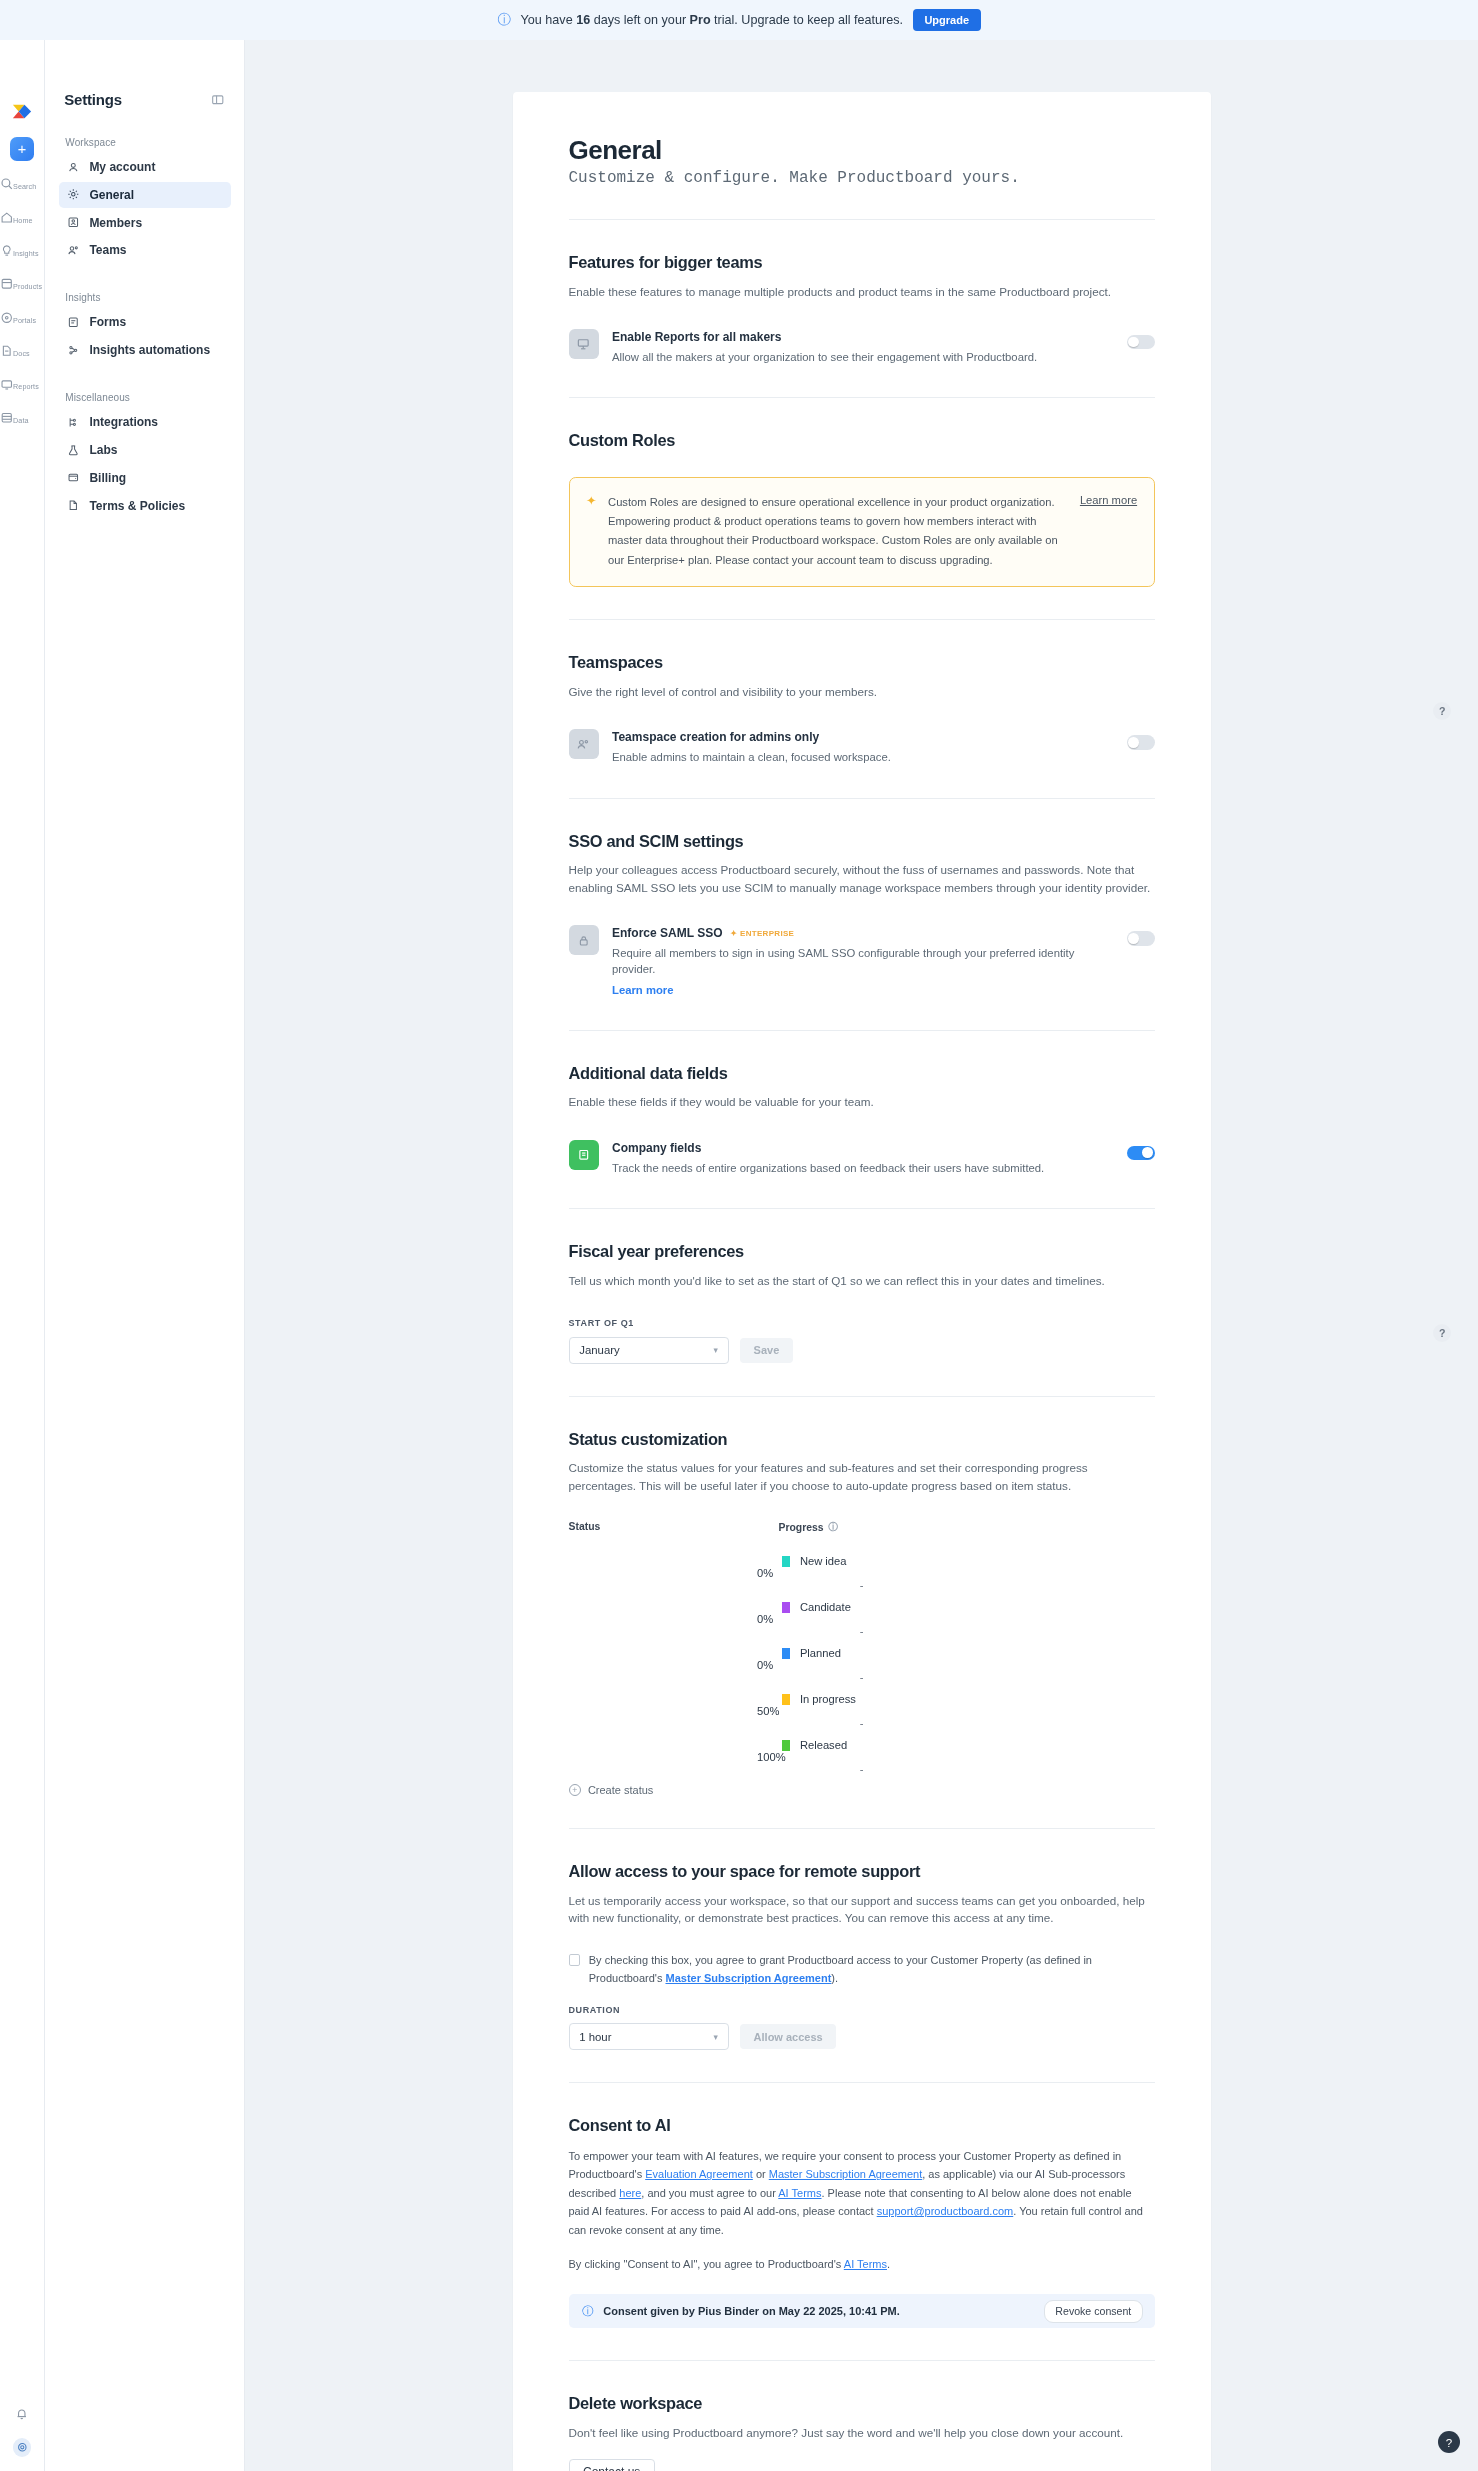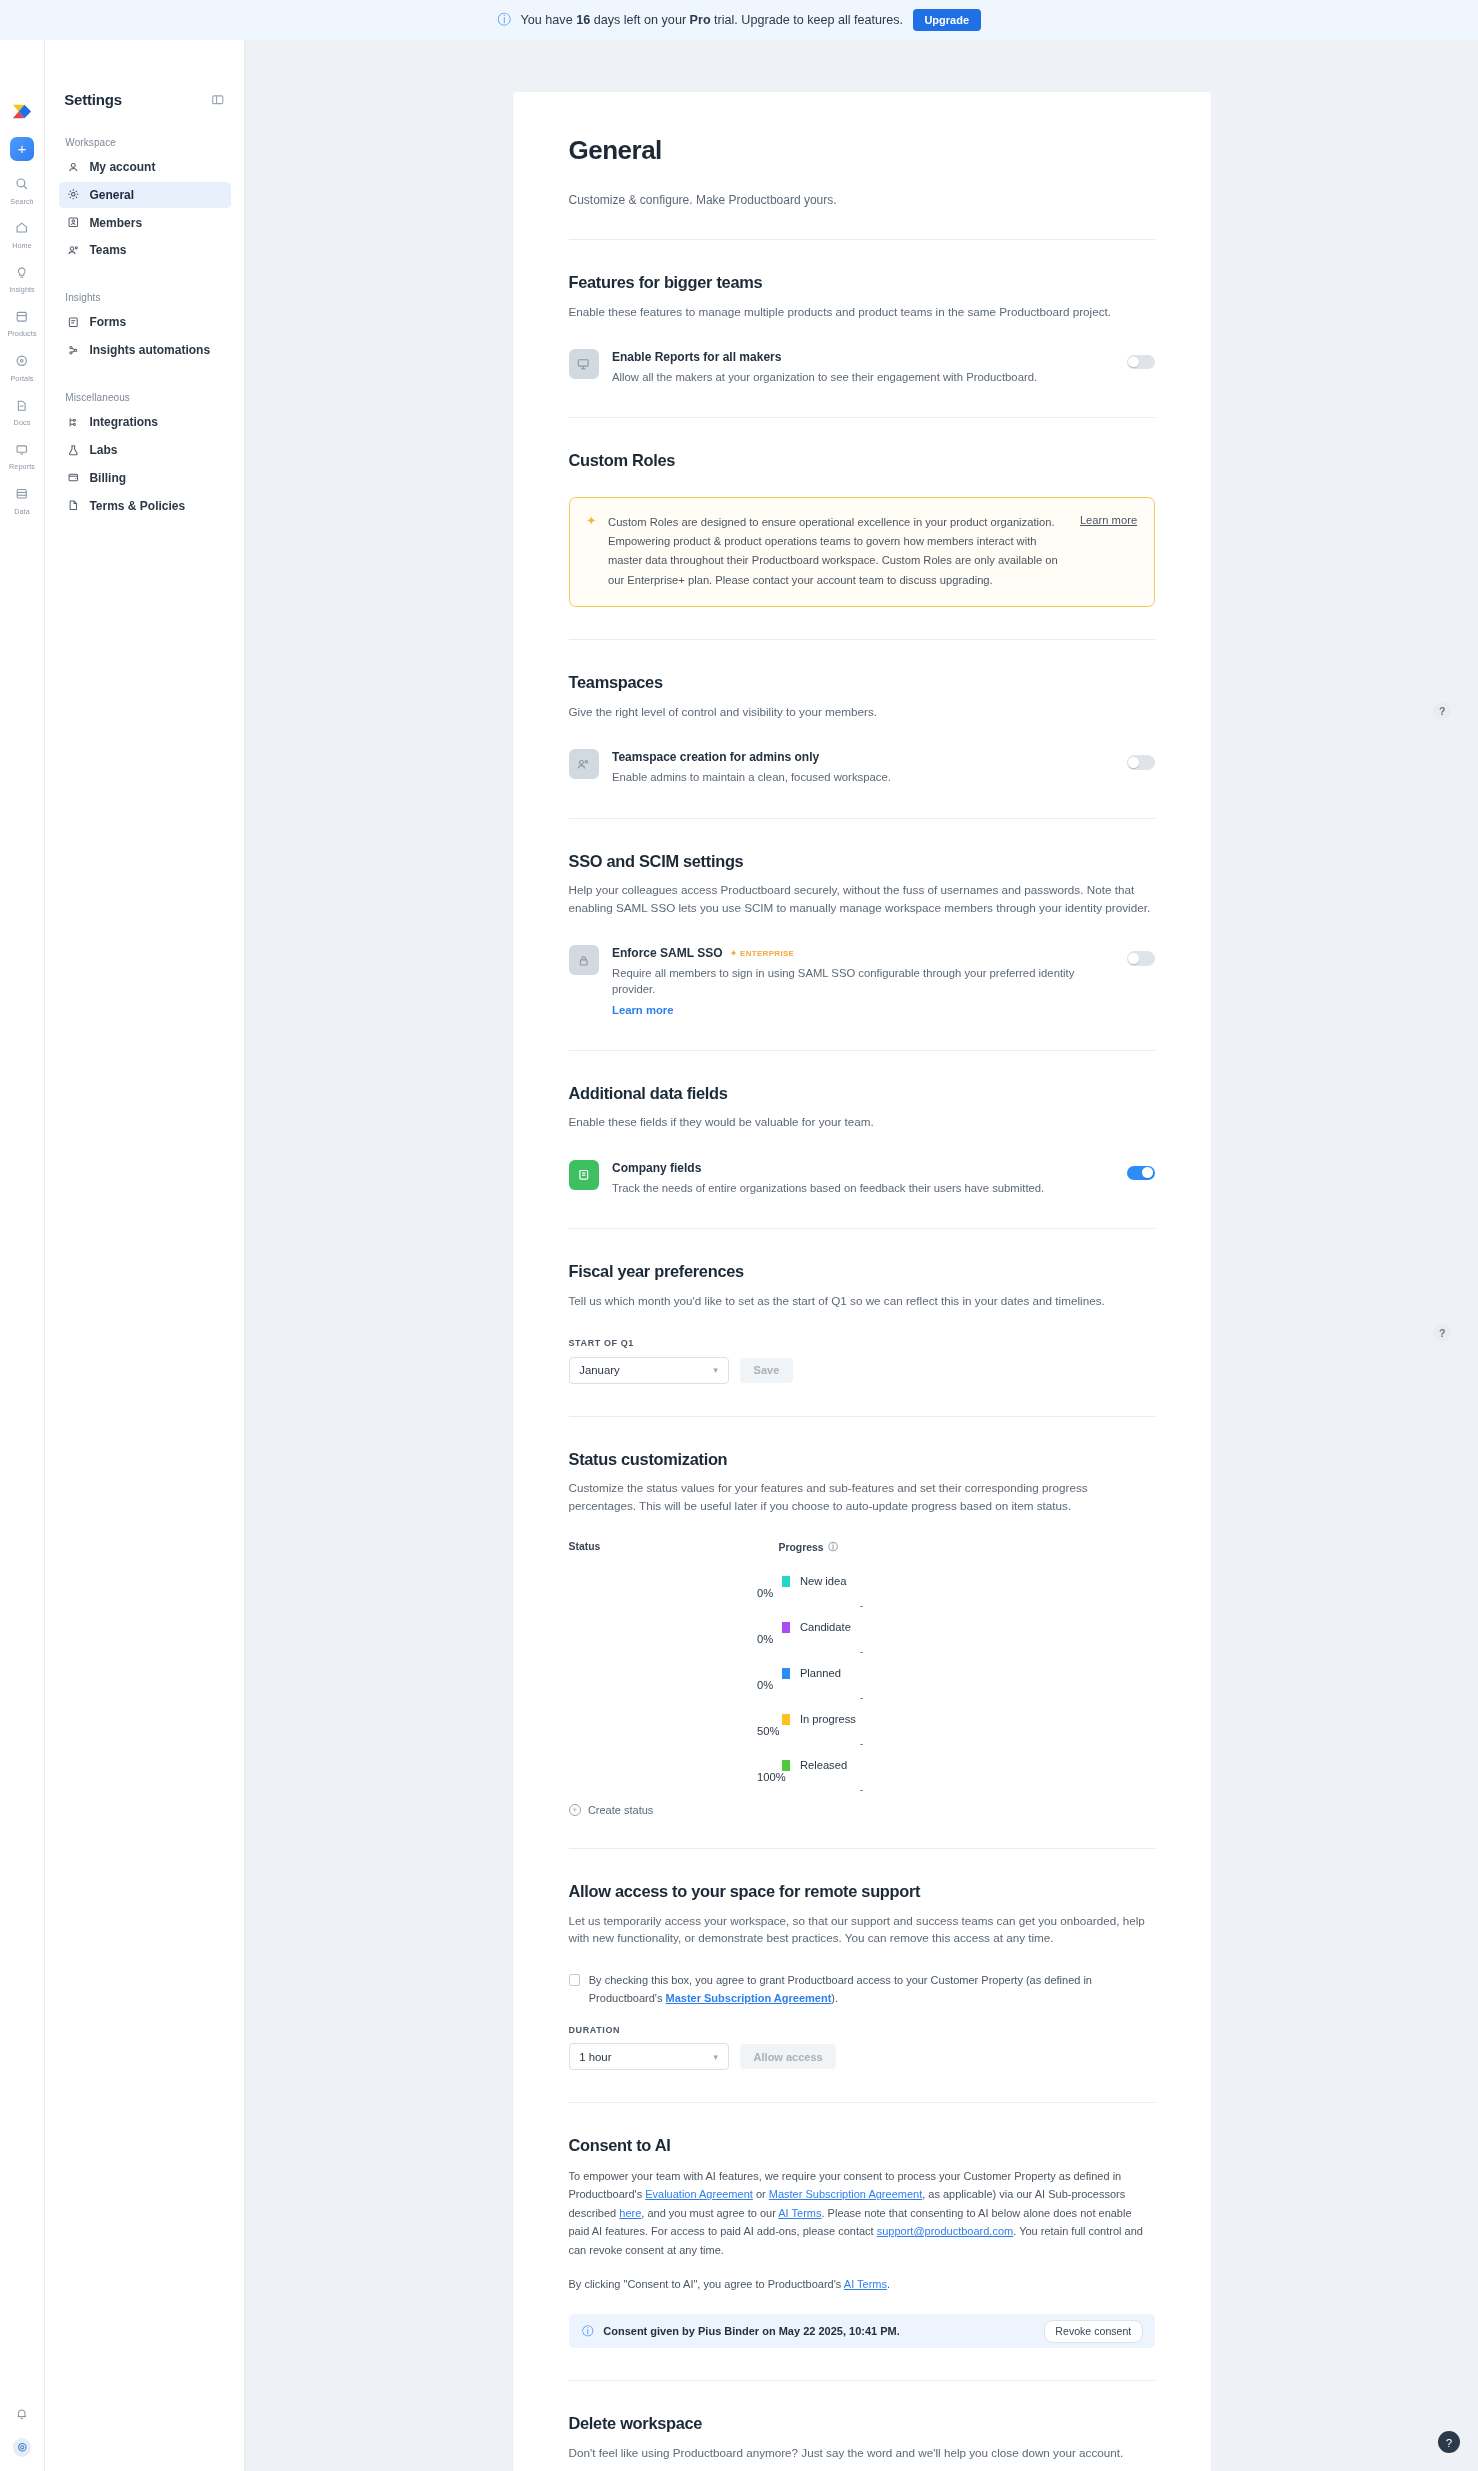--- a/index.html
+++ b/index.html
@@ -56,21 +56,21 @@
   }
   .rail-logo { width: 25px; height: 25px; margin-top: 50px; position: relative; }
   .rail-logo svg { display: block; }
   .plus-btn {
     width: 24px; height: 24px; border-radius: 6.8px;
     background: linear-gradient(135deg,#4f9cf9,#2f7df0);
     color: #fff; display: flex; align-items: center; justify-content: center;
     font-size: 14.5px; margin-top: 12.6px; cursor: pointer;
   }
   .rail-item {
-    width: 45px; display: flex; flex-direction: column; align-items: center;
+    width: 45px; display: flex; align-items: center;
     margin-top: 15.4px; cursor: pointer;
   }
   .rail-item .ic { color: #8c97a5; display: block; }
   .rail-item .lbl { font-size: 7.2px; color: #8c97a5; margin-top: 1.9px; letter-spacing: 0.1px; }
   .rail-bottom { margin-top: auto; padding-bottom: 15.4px; display:flex; flex-direction:column; align-items:center; }
   .bell { margin-bottom: 13.5px; color:#8c97a5; cursor:pointer; }
   .gear-round {
     width: 18.3px; height: 18.3px; border-radius: 50%;
     background: #e4edf9; color: #4a7fc1;
     display:flex; align-items:center; justify-content:center; cursor:pointer;
@@ -115,21 +115,21 @@
   }
   .card {
     width: 698px;
     background: #fff;
     border-radius: 3.9px;
     padding: 43px 56px 58px 56px;
     box-shadow: 0 1px 1.9px rgba(30,40,60,.05);
   }
 
   h1.page-title { font-size: 26px; font-weight: 700; color: #1c2936; letter-spacing: -0.5px; }
-  .page-sub { font-size: 12px; color: #5d6975; margin-top: 27px; }
+  .page-sub { font-size: 16px; color: #5d6975; margin-top: 3px; font-family: Liberation Mono, monospace; }
 
   hr.sep { border: none; border-top: 1px solid #e9edf1; margin: 32px 0 0 0; }
 
   h2.sec-title { font-size: 16.4px; font-weight: 700; color: #1c2936; letter-spacing: -0.3px; }
   .sec-sub { font-size: 11.7px; color: #5d6975; margin-top: 10.6px; line-height: 1.5; }
 
   .sec { padding-top: 33px; }
 
   
   .frow { display: flex; align-items: flex-start; gap: 13.5px; margin-top: 29px; }

